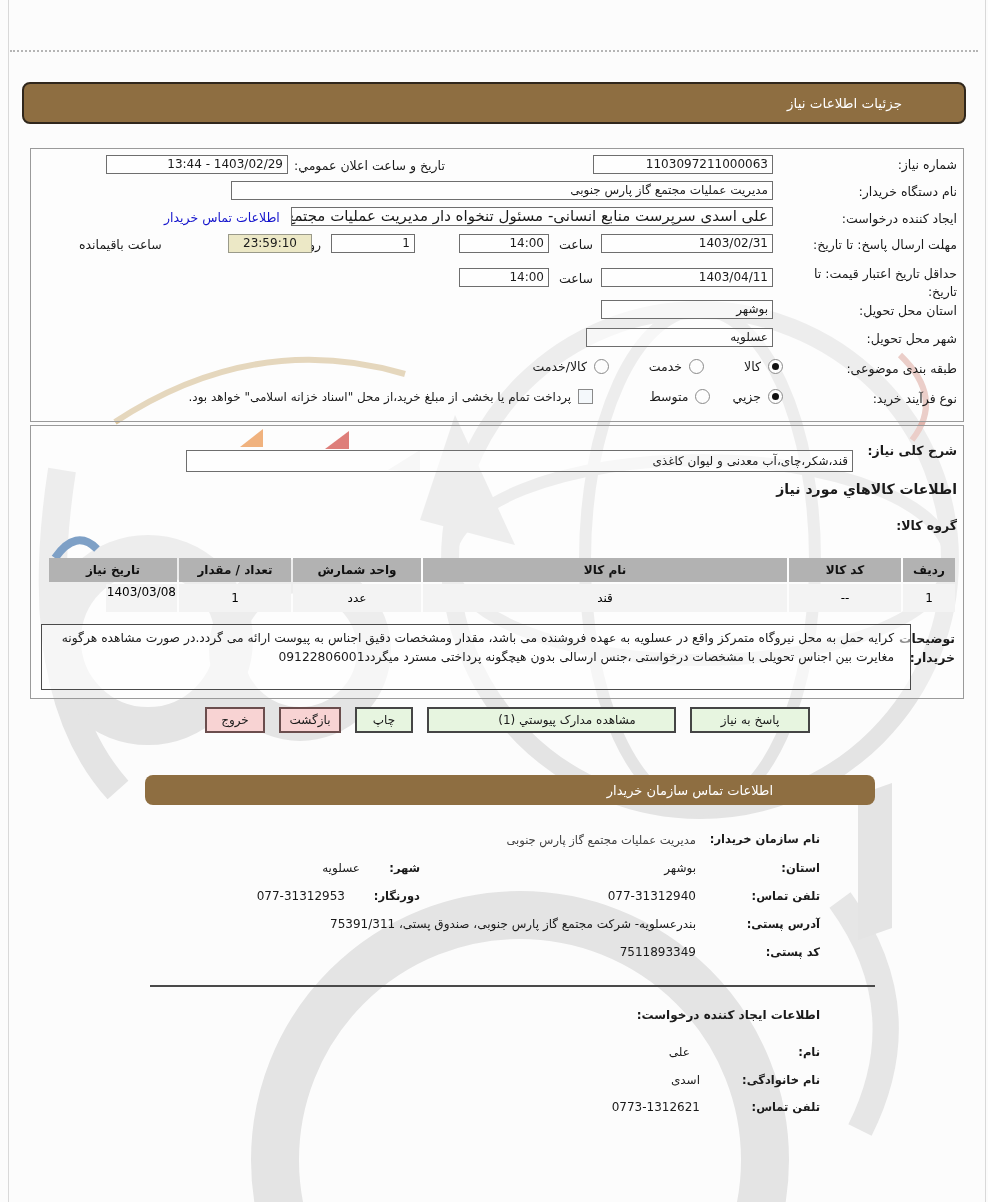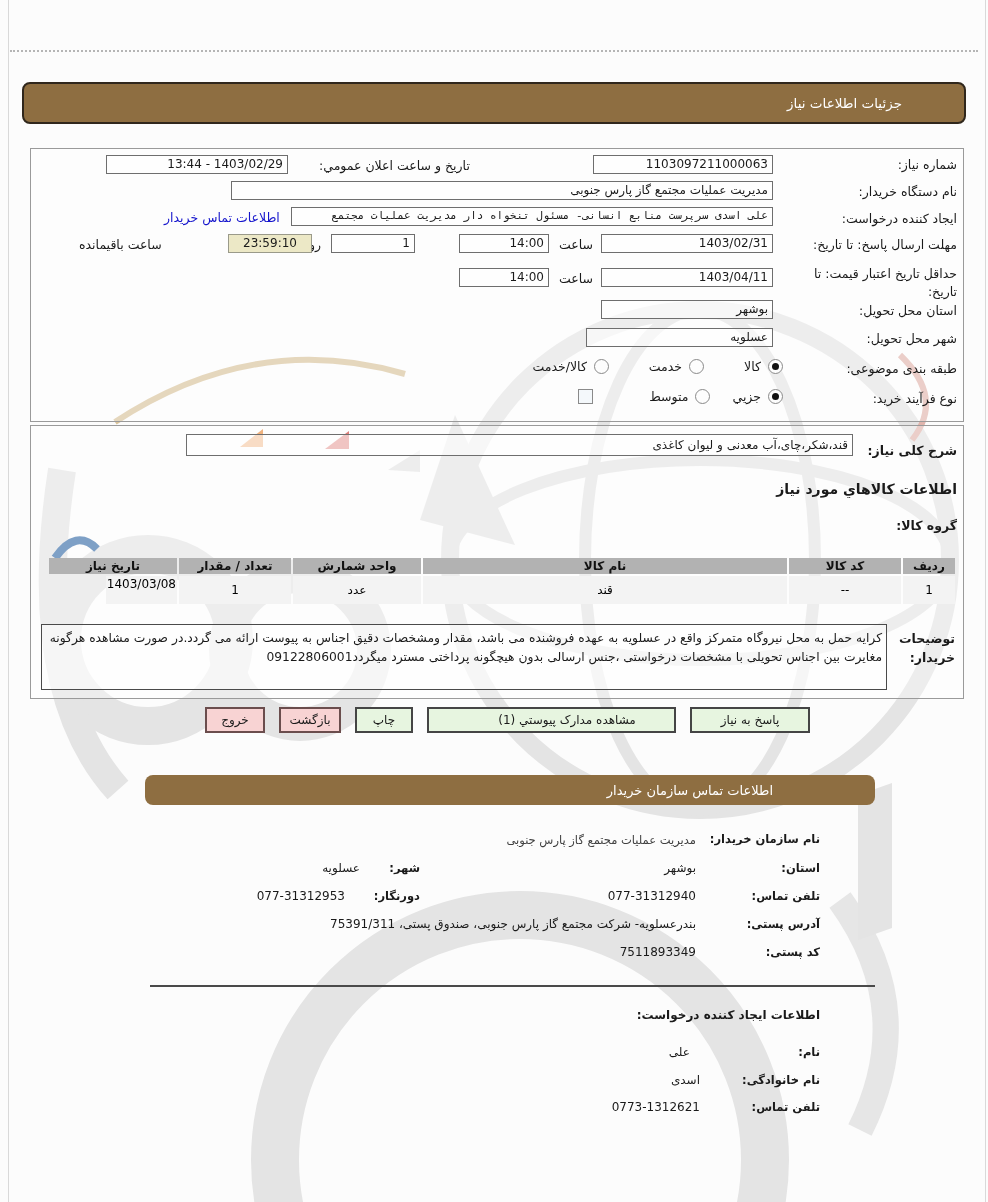--- a/index.html
+++ b/index.html
@@ -23,35 +23,35 @@
   .inp{position:absolute;border:1px solid #6e6e6e;background:rgba(255,255,255,0.55);height:17px;
        line-height:17px;padding:0 4px;font-size:12px;overflow:hidden;white-space:nowrap;box-sizing:content-box;}
   .num{direction:ltr;unicode-bidi:isolate;display:inline-block;}
   .link{color:#1414cc;cursor:pointer;}
   .radio{width:13px;height:13px;border:1px solid #8a8a8a;border-radius:50%;background:#fdfdfd;
          display:inline-block;position:relative;flex:0 0 auto;}
   .radio.checked::after{content:"";position:absolute;left:3px;top:3px;right:3px;bottom:3px;background:#111;border-radius:50%;}
   .checkbox{width:13px;height:13px;border:1px solid #8a8a8a;background:#f4f8fb;display:inline-block;flex:0 0 auto;}
   .optrow{position:absolute;display:flex;align-items:center;gap:7px;direction:rtl;white-space:nowrap;}
   .tbl{position:absolute;left:16px;top:130px;width:900px;border-collapse:separate;border-spacing:2px;table-layout:fixed;}
-  .tbl th{background:#b2b2b2;font-size:12px;font-weight:bold;height:16px;padding:0 4px;color:#111;}
+  .tbl th{background:#b2b2b2;font-size:12px;font-weight:bold;height:24px;padding:0 4px;color:#111;}
   .tbl td{background:#f3f3f3;font-size:12px;height:26px;text-align:center;color:#000000;}
   .descbox{position:absolute;left:10px;top:198px;width:836px;height:56px;border:1px solid #4a4a4a;
-           background:rgba(255,255,255,0.5);padding:4px 4px;font-size:12.3px;line-height:1.55;text-align:right;overflow:hidden;}
+           background:rgba(255,255,255,0.5);padding:4px 16px;font-size:12.3px;line-height:1.55;text-align:right;overflow:hidden;}
   .btnrow{position:absolute;top:707px;left:205px;display:flex;direction:rtl;gap:14px;}
   .btn{height:22px;line-height:22px;text-align:center;font-size:12px;border:2px solid #454545;box-sizing:content-box;cursor:pointer;}
   .green{background:#e7f5e0;}
   .pink{background:#f8d3d3;border-color:#6b4d4d;}
   .remaining{position:absolute;border:1px solid #9a9a8a;background:#ece8c6;height:17px;line-height:17px;
              padding:0 6px;font-size:12px;text-align:center;margin-left:19px;}
   .crow{position:absolute;font-size:12px;}
   .cl{font-weight:bold;font-size:11.5px;}
   .cv{color:#3f3f3f;font-size:11.5px;}
   .divider{position:absolute;top:985px;left:150px;width:725px;border-top:2px solid #4a4a4a;}
-  .small{font-size:11px;font-family:Liberation Mono, monospace;}
+  .small{font-size:15px;}
 </style>
 </head>
 <body>
 
 <div class="page">
 
   <svg class="wm" width="988" height="1202" viewBox="0 0 988 1202">
     <g fill="none" stroke="#e4e4e4">
       <circle cx="700" cy="560" r="250" stroke-width="18"></circle>
       <ellipse cx="700" cy="560" rx="115" ry="250" stroke-width="12"></ellipse>
@@ -82,21 +82,21 @@
     <span>جزئیات اطلاعات نیاز</span>
   </div>
 
   <div class="box box1 z2">
 
     <div class="lbl" style="right:6px;top:8px;">شماره نیاز:</div>
     <div class="inp" style="left:562px;top:6px;width:170px;">
       <span class="num">1103097211000063</span>
     </div>
 
-    <div class="lbl" style="left:263px;top:9px;margin-left:25px;">تاریخ و ساعت اعلان عمومي:</div>
+    <div class="lbl" style="left:263px;top:9px;">تاریخ و ساعت اعلان عمومي:</div>
     <div class="inp" style="left:75px;top:6px;width:172px;">
       <span class="num">13:44 - 1403/02/29</span>
     </div>
 
     <div class="lbl" style="right:6px;top:35px;">نام دستگاه خریدار:</div>
     <div class="inp" style="left:200px;top:32px;width:532px;">مدیریت عملیات مجتمع گاز پارس جنوبی</div>
 
     <div class="lbl" style="right:6px;top:62px;">ایجاد کننده درخواست:</div>
     <div class="inp small" style="left:260px;top:58px;width:472px;">علی اسدی سرپرست منابع انسانی- مسئول تنخواه دار  مدیریت عملیات مجتمع</div>
     <div class="lbl link" style="left:133px;top:61px;">اطلاعات تماس خریدار</div>
@@ -147,27 +147,28 @@
 
     <div class="lbl" style="right:6px;top:242px;">نوع فرآیند خرید:</div>
     <div class="optrow" style="right:180px;top:240px;">
       <span class="radio checked"></span>
       <span>جزيي</span>
       <span style="width:8px;"></span>
       <span class="radio"></span>
       <span>متوسط</span>
       <span style="width:42px;"></span>
       <span class="checkbox"></span>
+      <span style="font-size:12px;">پرداخت تمام یا بخشی از مبلغ خرید،از محل "اسناد خزانه اسلامی" خواهد بود.</span>
     </div>
   </div>
 
   <div class="box box2 z2">
 
     <div class="lbl bold" style="right:6px;top:17px;">شرح کلی نیاز:</div>
-    <div class="inp" style="left:155px;top:8px;width:657px;height:20px;line-height:20px;">قند،شکر،چای،آب معدنی و لیوان کاغذی</div>
+    <div class="inp" style="left:155px;top:24px;width:657px;height:20px;line-height:20px;">قند،شکر،چای،آب معدنی و لیوان کاغذی</div>
 
     <div class="lbl bold" style="right:6px;top:55px;font-size:14px;">اطلاعات کالاهاي مورد نیاز</div>
 
     <div class="lbl bold" style="right:6px;top:92px;">گروه کالا:</div>
 
     <table class="tbl">
       <colgroup>
         <col style="width:52px;">
           <col style="width:112px;">
           <col style="width:364px;">

